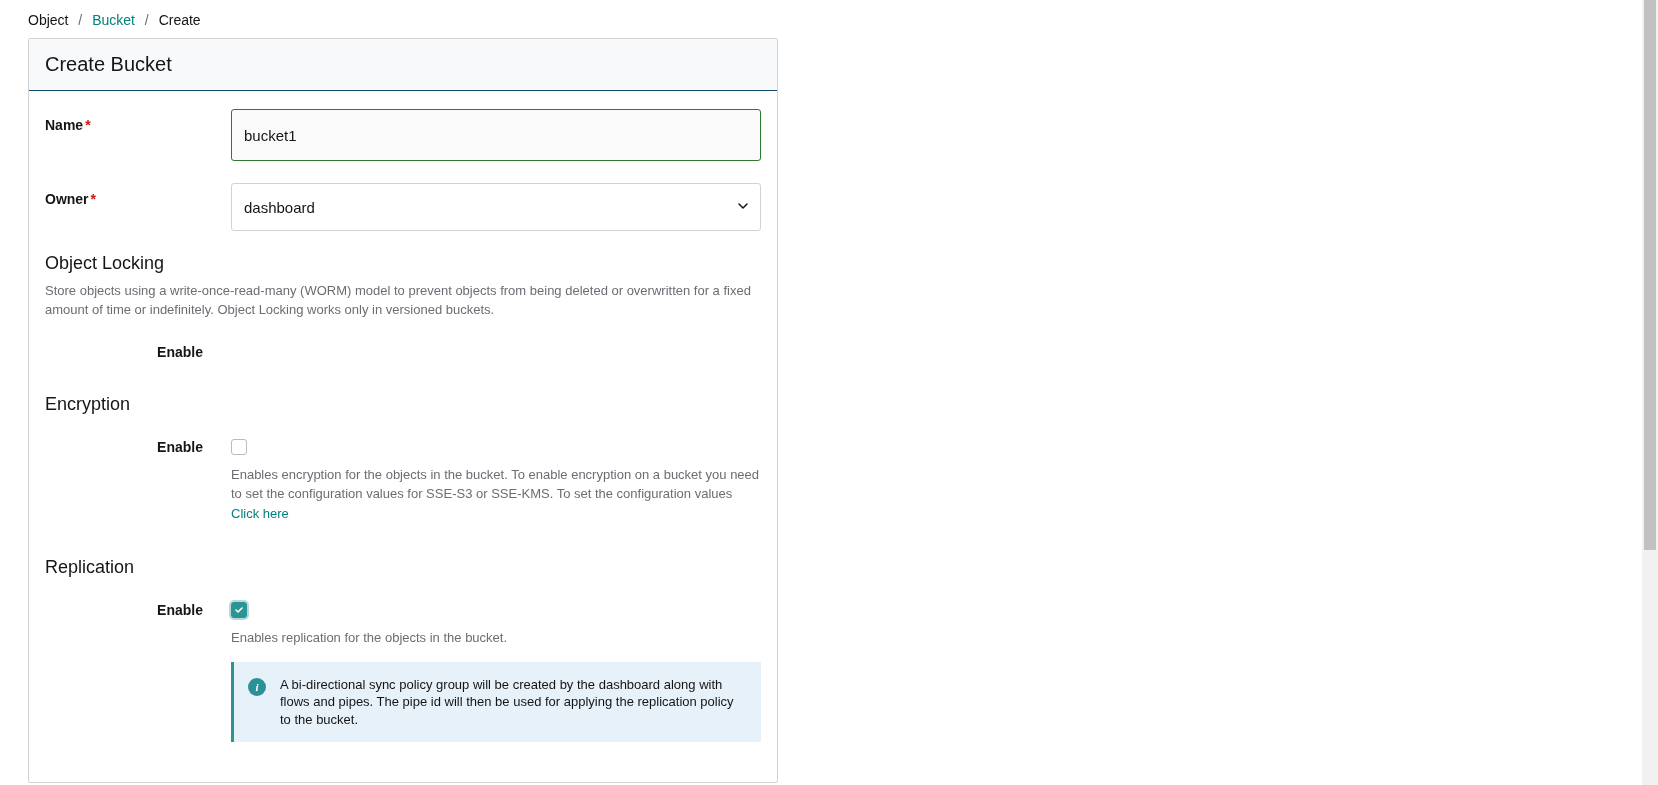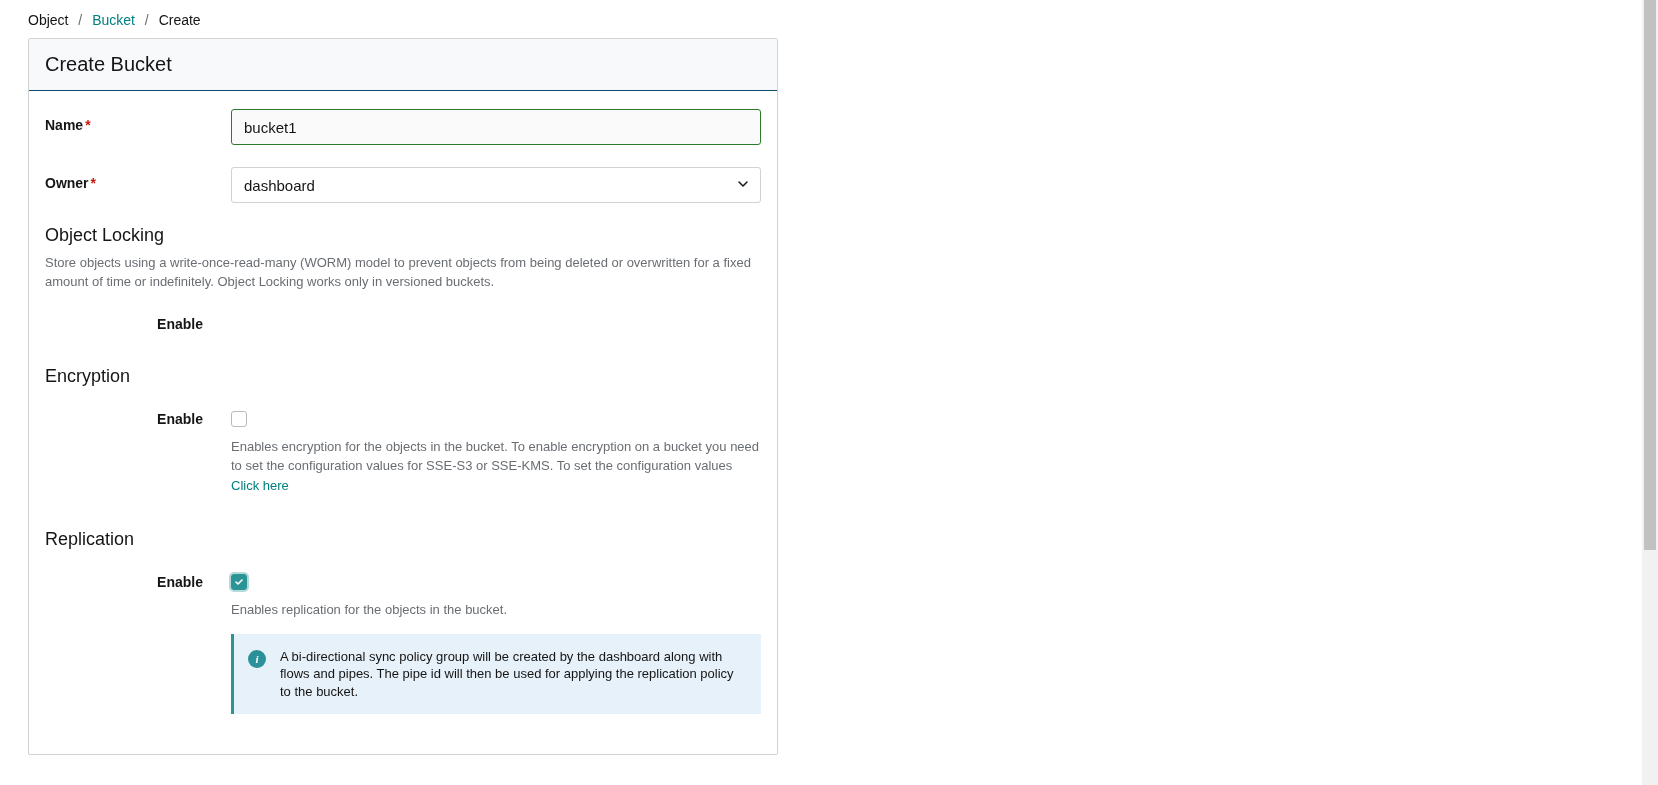--- a/index.html
+++ b/index.html
@@ -66,36 +66,36 @@
 .form-label .req {
   color: #c9190b;
   margin-left: 2px;
 }
 .form-control-wrap {
   flex: 1;
   max-width: 532px;
 }
 .text-input {
   width: 100%;
-  height: 36px;
+  height: 52px;
   border: 1px solid #2f7a2f;
   border-radius: 3px;
   padding: 0 12px;
   font-size: 15px;
   color: #151515;
   background: #fafafa;
   outline: none;
 }
 .select-wrap {
   position: relative;
   width: 100%;
 }
 .select-display {
   width: 100%;
-  height: 36px;
+  height: 48px;
   border: 1px solid #d2d2d2;
   border-radius: 3px;
   padding: 0 36px 0 12px;
   font-size: 15px;
   color: #151515;
   background: #fff;
   display: flex;
   align-items: center;
   cursor: pointer;
 }

